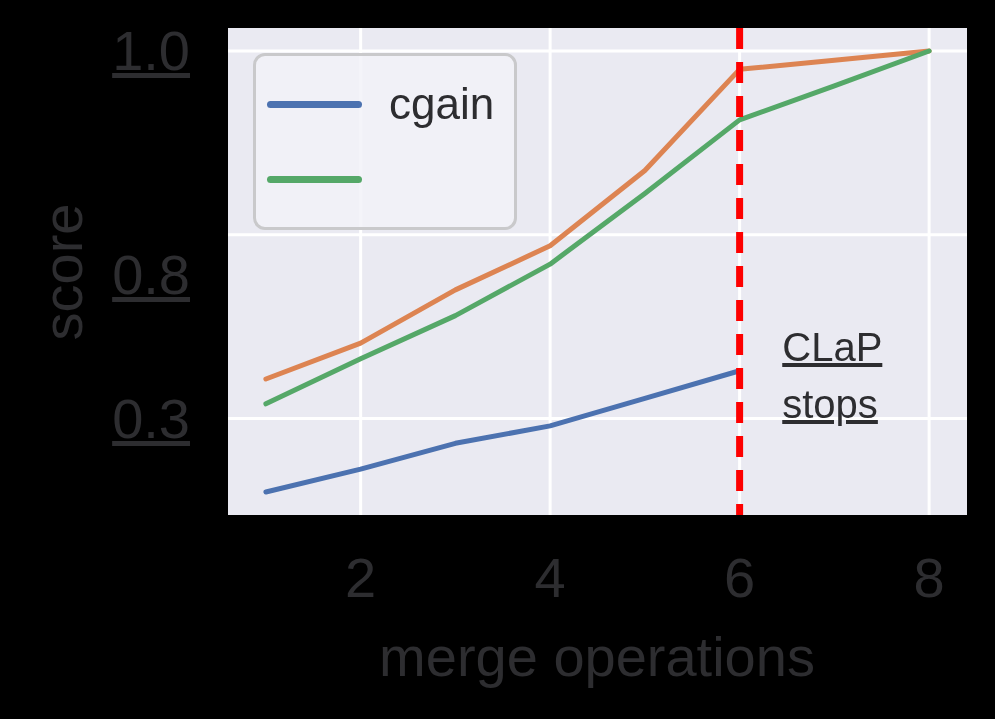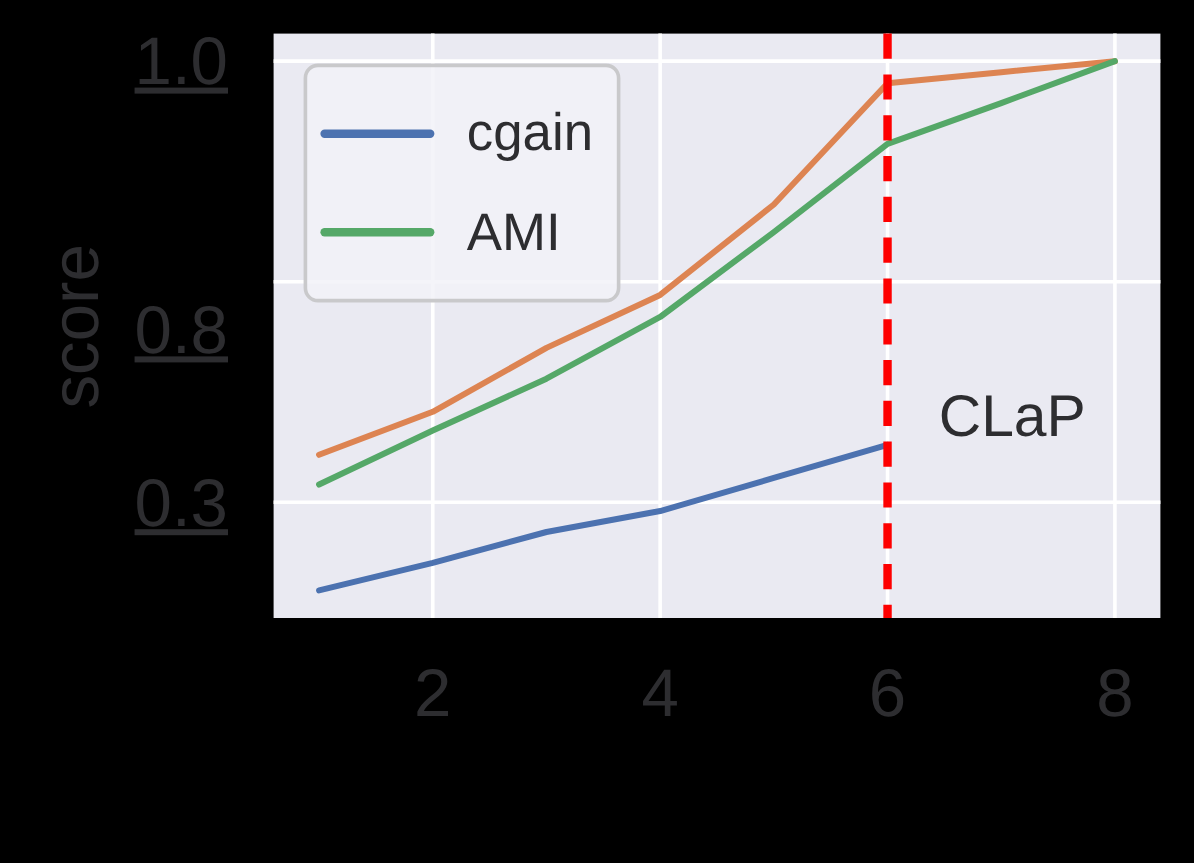--- a/index.html
+++ b/index.html
@@ -20,32 +20,33 @@
   }
   .ytick{
     position:absolute;left:0;width:190px;text-align:right;
     color:#2d2d30;font-size:56px;line-height:56px;text-decoration:underline;
   }
   .xtick{
     position:absolute;top:550px;width:80px;text-align:center;
     color:#2d2d30;font-size:56px;line-height:56px;
   }
   .legend{
-    position:absolute;left:253px;top:53px;width:264px;height:199px;
+    position:absolute;left:253px;top:53px;width:264px;height:177px;
     border:3px solid #c9c9cb;border-radius:12px;
     background:rgba(242,242,248,0.85);
     display:flex;flex-direction:column;justify-content:space-evenly;
     padding:4px 0 4px 11px;
   }
   .legend-row{display:flex;align-items:center;height:62px;}
   .legend-swatch{width:95px;height:7px;border-radius:4px;flex:0 0 auto;}
   .legend-label{margin-left:27px;font-size:44px;color:#2d2d30;line-height:1;}
   .annotation{
-    position:absolute;color:#2d2d30;font-size:49px;line-height:57px;
+    position:absolute;color:#2d2d30;font-size:40px;line-height:57px;
     white-space:nowrap;
+    text-decoration:underline;
   }
 </style>
 </head>
 <body>
 
 <div class="stage">
 
   <svg class="plot" id="plot" width="995" height="719">
       <rect x="228" y="28" width="739" height="487" fill="#EAEAF2"></rect>
       <line x1="360.64102564102564" y1="28" x2="360.64102564102564" y2="515" stroke="#FFFFFF" stroke-width="3"></line>
@@ -56,41 +57,42 @@
       <line x1="228" y1="234.74528301886784" x2="967" y2="234.74528301886784" stroke="#FFFFFF" stroke-width="3"></line>
       <line x1="228" y1="50.97169811320747" x2="967" y2="50.97169811320747" stroke="#FFFFFF" stroke-width="3"></line>
       <polyline points="265.8974358974359,492.0283018867924 360.64102564102564,469.05660377358487 455.38461538461536,443.3283018867925 550.1282051282051,425.86981132075476 644.8717948717949,398.3037735849057 739.6153846153846,370.73773584905655" fill="none" stroke="#4C72B0" stroke-width="5" stroke-linecap="round" stroke-linejoin="round"></polyline>
       <polyline points="265.8974358974359,379.00754716981123 360.64102564102564,343.17169811320747 455.38461538461536,289.877358490566 550.1282051282051,245.77169811320746 644.8717948717949,170.42452830188674 739.6153846153846,69.34905660377353 834.3589743589744,60.1603773584905 929.1025641025641,50.97169811320747" fill="none" stroke="#DD8452" stroke-width="5" stroke-linecap="round" stroke-linejoin="round"></polyline>
       <polyline points="265.8974358974359,403.81698113207545 360.64102564102564,358.7924528301886 455.38461538461536,315.6056603773585 550.1282051282051,264.1490566037735 644.8717948717949,193.3962264150943 739.6153846153846,119.88679245283008 834.3589743589744,85.88867924528299 929.1025641025641,50.97169811320747" fill="none" stroke="#55A868" stroke-width="5" stroke-linecap="round" stroke-linejoin="round"></polyline>
       <line x1="739.6153846153846" y1="28" x2="739.6153846153846" y2="515" stroke="#FE0000" stroke-width="7" stroke-dasharray="21 13"></line>
     </svg>
 
   <div class="axis-text ylabel">score</div>
 
+  <div class="axis-text xlabel">merge operations</div>
 
   <div id="yticks">
       <div class="ytick" style="top: 390.519px;">0.3</div>
       <div class="ytick" style="top: 206.745px; margin-top: 40px;">0.8</div>
       <div class="ytick" style="top: 22.9717px;">1.0</div>
     </div>
   <div id="xticks">
       <div class="xtick" style="left: 320.641px;">2</div>
       <div class="xtick" style="left: 510.128px;">4</div>
       <div class="xtick" style="left: 699.615px;">6</div>
       <div class="xtick" style="left: 889.103px;">8</div>
     </div>
 
   <div class="legend" id="legend">
       <div class="legend-row">
         <div class="legend-swatch" style="background: rgb(76, 114, 176);"></div>
         <div class="legend-label">cgain</div>
       </div>
       <div class="legend-row">
         <div class="legend-swatch" style="background: rgb(85, 168, 104);"></div>
-        <div class="legend-label">AMI</div>
       </div>
     </div>
 
   <div class="annotation" id="annotation" style="left: 782.25px; top: 319.281px;">
       <div>CLaP</div>
+      <div>stops</div>
     </div>
 
 </div>
 
 </body></html>

